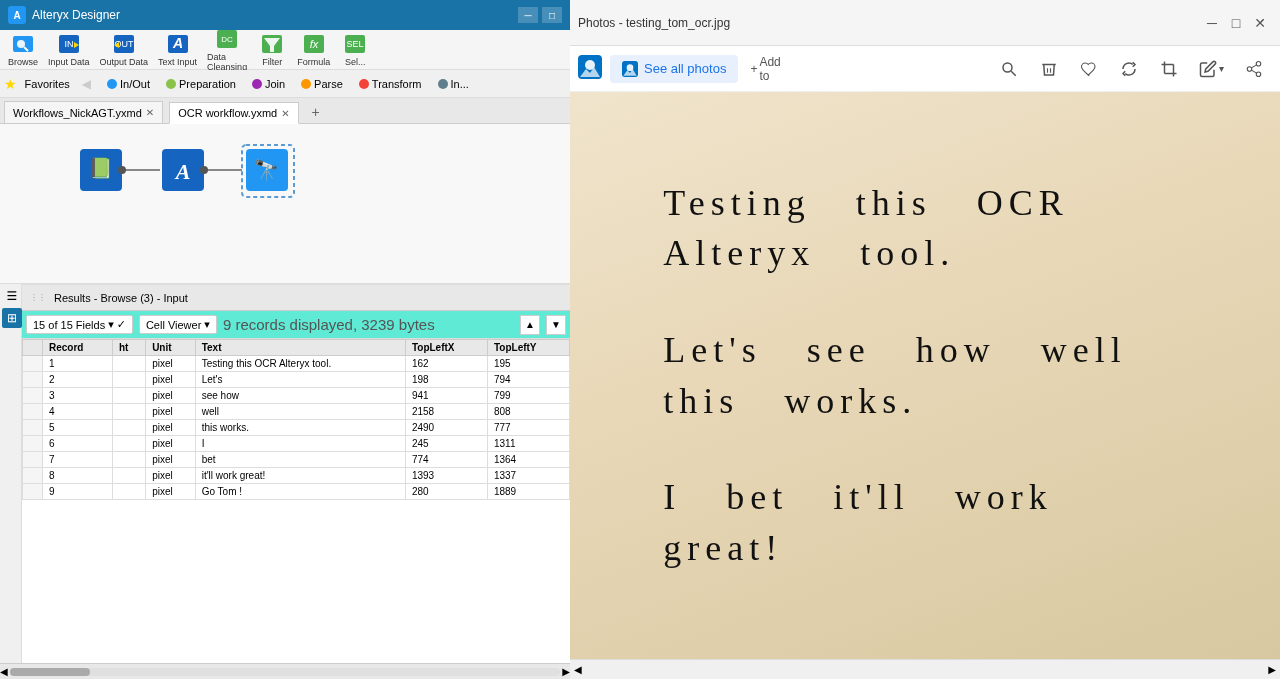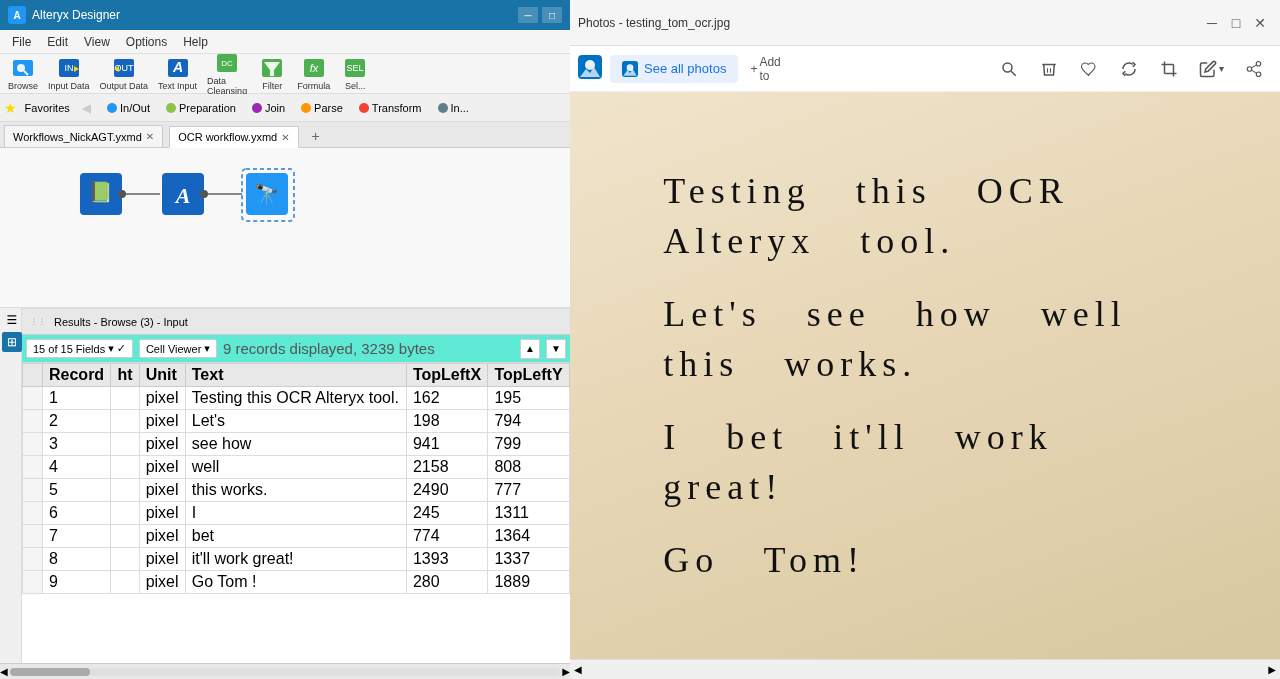--- a/index.html
+++ b/index.html
@@ -202,21 +202,21 @@
       border: 1px solid #ccc;
       background: #fff;
       display: flex; align-items: center; justify-content: center;
       cursor: pointer; font-size: 10px;
     }
 
     
     .data-table {
       flex: 1;
       overflow: auto;
-      font-size: 16px;
+      font-size: 10px;
     }
     .data-table table {
       border-collapse: collapse;
       width: 100%;
     }
     .data-table th {
       background: #e8e8e8;
       border: 1px solid #ccc;
       padding: 2px 6px;
       text-align: left;
@@ -346,27 +346,20 @@
 
   <div class="title-bar">
     <div class="app-icon">A</div>
     <span class="title-text">Alteryx Designer</span>
     <div class="window-controls">
       <button class="win-btn">─</button>
       <button class="win-btn">□</button>
     </div>
   </div>
 
-  <div class="menu-bar">
-    <span class="menu-item">File</span>
-    <span class="menu-item">Edit</span>
-    <span class="menu-item">View</span>
-    <span class="menu-item">Options</span>
-    <span class="menu-item">Help</span>
-  </div>
 
   <div class="toolbar">
 
     <div class="toolbar-item">
       <svg class="toolbar-icon" viewBox="0 0 24 24">
         <rect x="2" y="4" width="20" height="16" rx="2" fill="#2196f3"></rect>
         <circle cx="10" cy="12" r="4" fill="white" fill-opacity="0.9"></circle>
         <line x1="13" y1="15" x2="17" y2="19" stroke="white" stroke-width="2"></line>
       </svg>
       <span>Browse</span>
@@ -745,23 +738,20 @@
         </div>
 
         <div style="font-family:'Segoe Script','Bradley Hand ITC',cursive; font-size:36px; color:#111; letter-spacing:6px; line-height:1.4;">
           Let's &nbsp; see &nbsp; how &nbsp; well &nbsp; this &nbsp; works.
         </div>
 
         <div style="font-family:'Segoe Script','Bradley Hand ITC',cursive; font-size:36px; color:#111; letter-spacing:6px; line-height:1.4;">
           I &nbsp; bet &nbsp; it'll &nbsp; work &nbsp; great!
         </div>
 
-        <div style="font-family:'Segoe Script','Bradley Hand ITC',cursive; font-size:36px; color:#111; letter-spacing:6px; line-height:1.4;">
-          Go &nbsp; Tom!
-        </div>
 
       </div>
     </div>
   </div>
 
   <div class="bottom-scrollbar">
     <span style="font-size:10px; cursor:pointer;">◀</span>
     <div style="flex:1;"></div>
     <span style="font-size:10px; cursor:pointer;">▶</span>
   </div>

